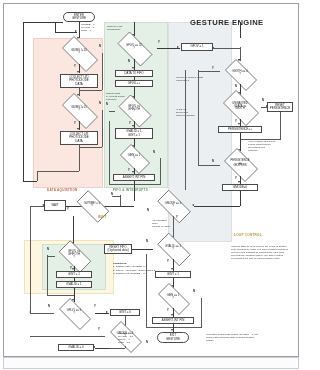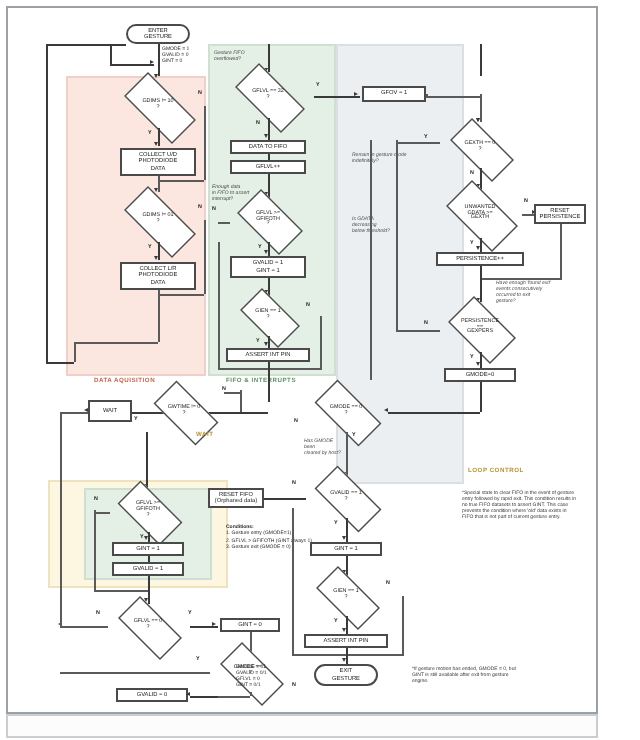--- a/index.html
+++ b/index.html
@@ -60,20 +60,21 @@
   <div class="zone z-acq" style="left:33px;top:38px;width:68px;height:148px;"></div>
   <div class="zone z-fifo" style="left:104px;top:22px;width:62px;height:164px;"></div>
   <div class="zone z-engine" style="left:168px;top:22px;width:62px;height:218px;"></div>
   <div class="zone z-loop" style="left:24px;top:240px;width:88px;height:52px;"></div>
   <div class="zone z-fifo2" style="left:42px;top:244px;width:62px;height:44px;"></div>
 
   <div class="zlabel zl-acq" style="left:47px;top:188px;">DATA AQUISITION</div>
   <div class="zlabel zl-fifo" style="left:113px;top:188px;">FIFO &amp; INTERRUPTS</div>
   <div class="zlabel zl-loop" style="left:234px;top:233px;">LOOP CONTROL</div>
 
+  <div class="title" style="left:190px;top:18px;">GESTURE ENGINE</div>
 
   <div class="node term" style="left:63px;top:12px;width:32px;height:10px;white-space:pre;">ENTER
 GESTURE</div>
   <div class="ln lnv ln-d" style="left:78.6px;top:22px;height:16px;"></div>
   <div class="ar ar-d" style="left:76.8px;top:37px;"></div>
   <div class="smalltag" style="left:81px;top:23px;white-space:pre;">GMODE = 1
 GVALID = 0
 GINT = 0</div>
 
   <div class="dia" style="left:56px;top:42px;width:46px;height:22px;">

